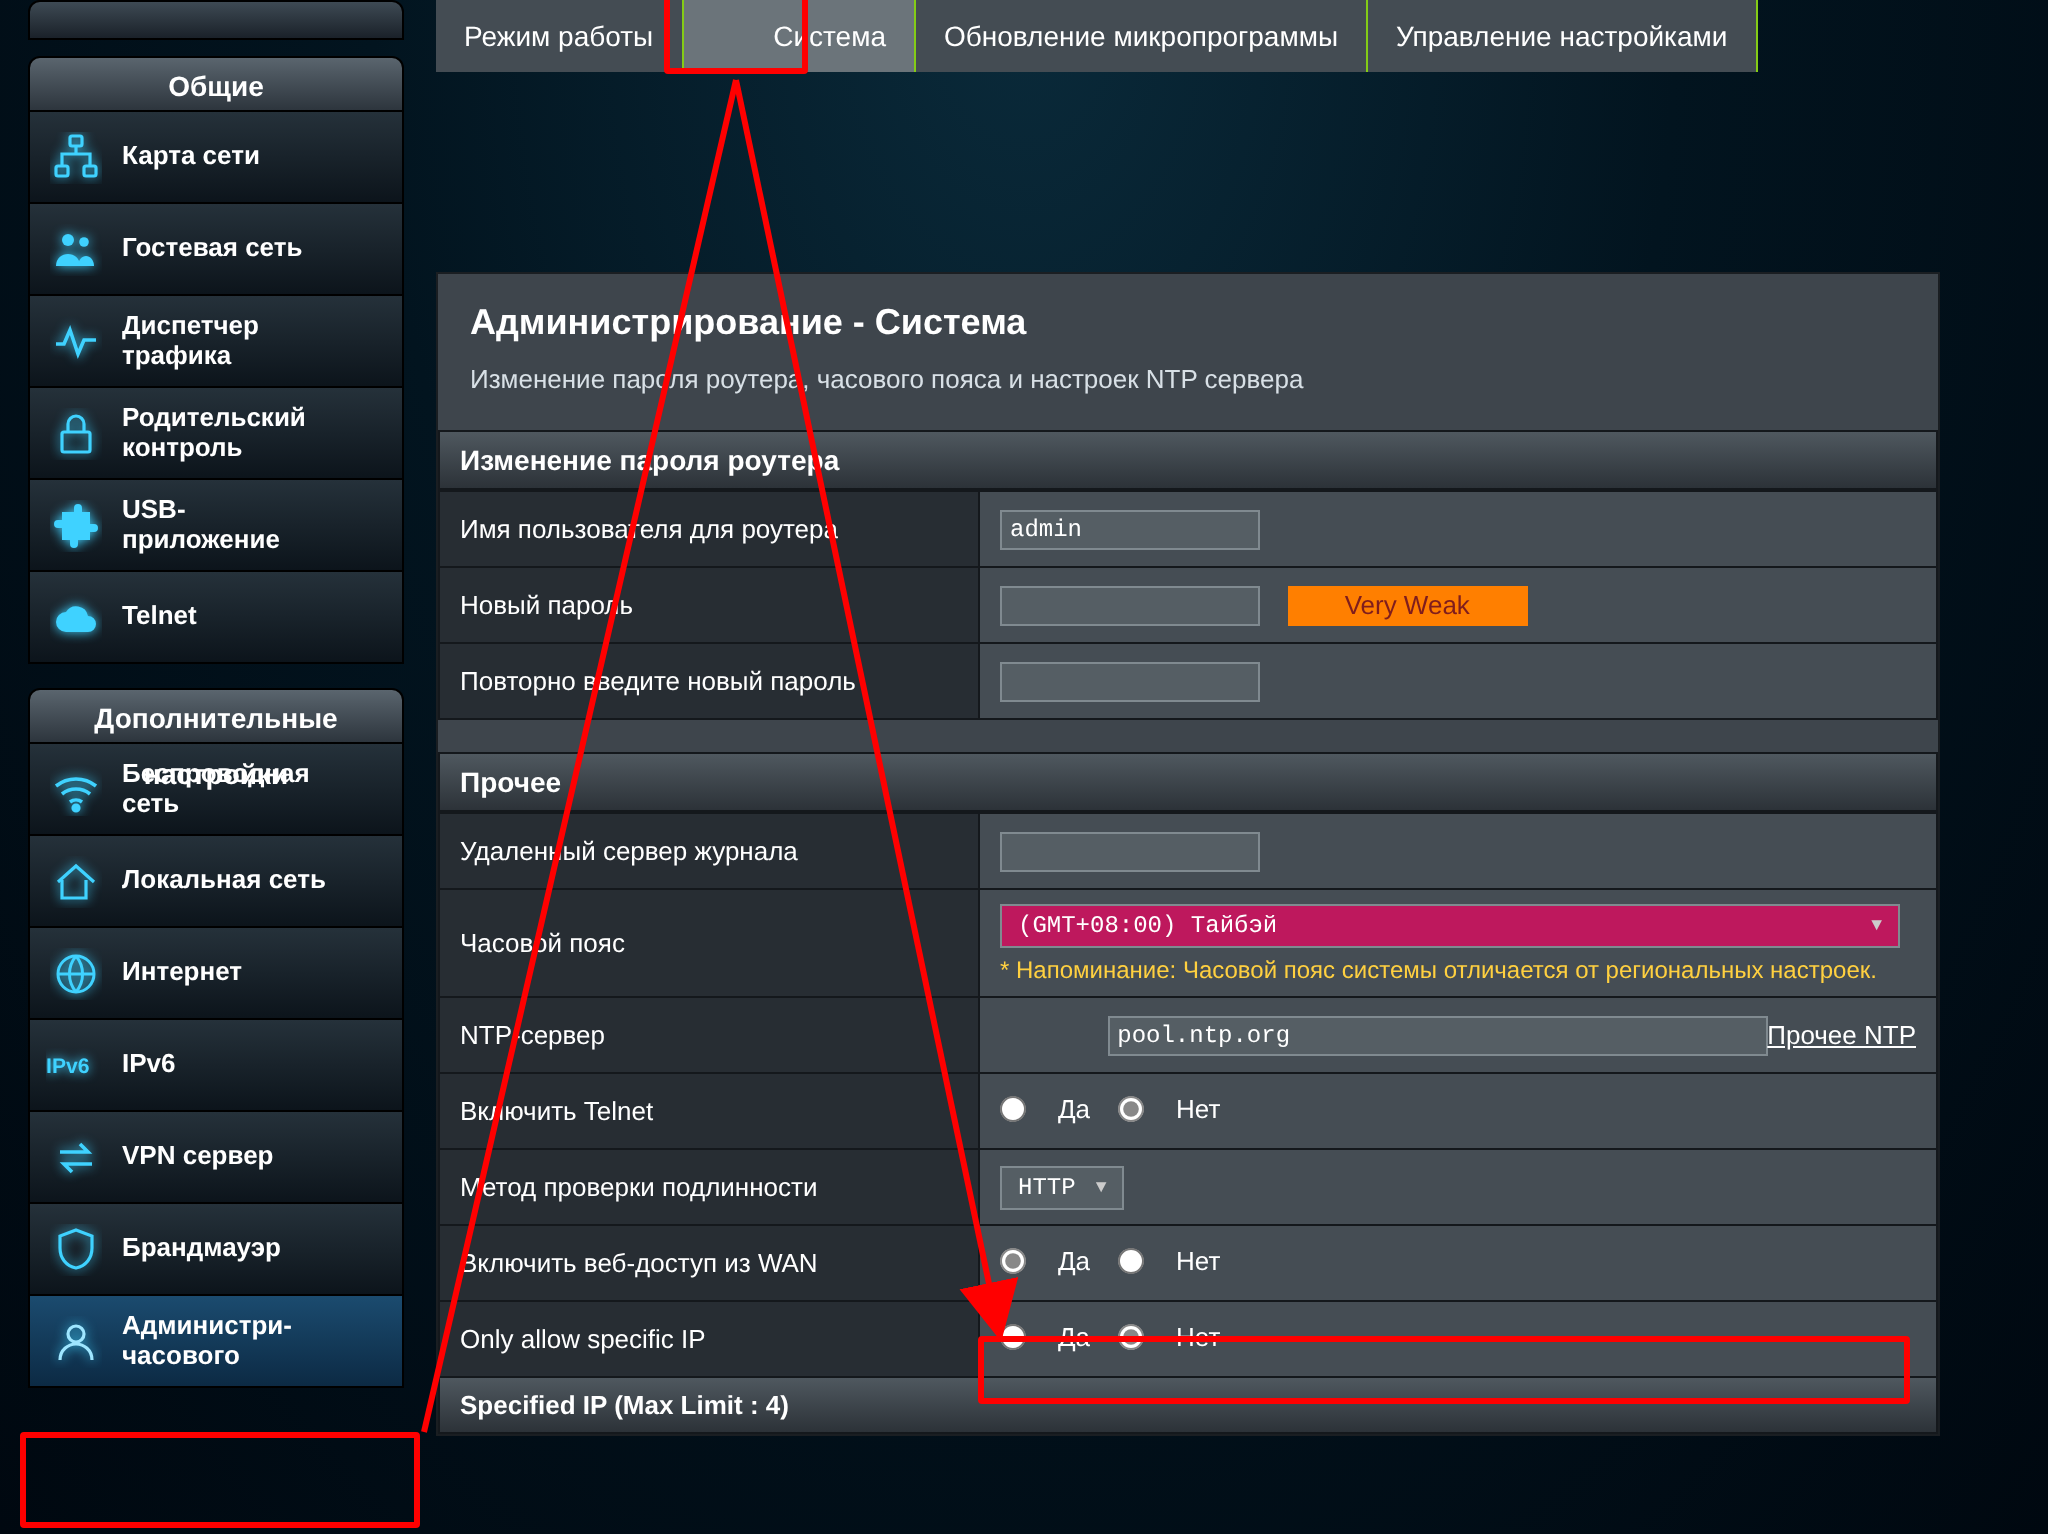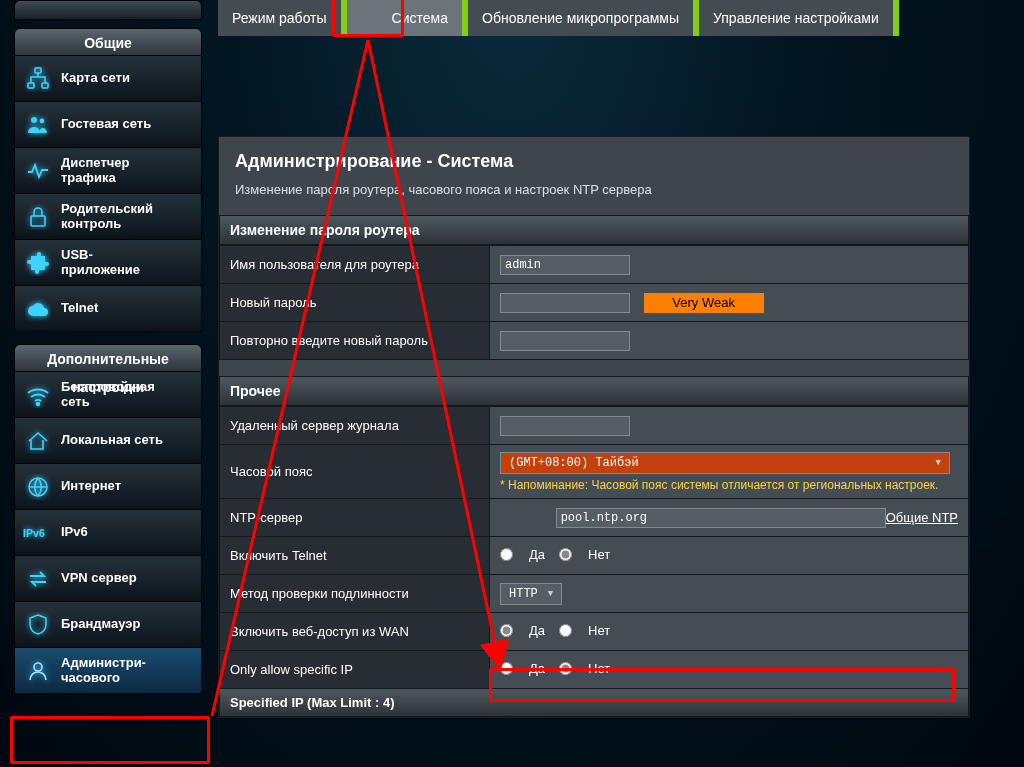--- a/index.html
+++ b/index.html
@@ -73,21 +73,21 @@
   .tabs {
     position: absolute;
     left: 218px;
     top: 0;
     display: flex;
   }
   .tab {
     padding: 10px 14px;
     color: #fff;
     font-size: 14px;
-    border-right: 6px solid #84cc16;
+    border-right: 1px solid #84cc16;
     cursor: pointer;
     background: #444c53;
   }
   .tab.active { background: #6b747a; padding-left: 45px; }
 
   
   .panel {
     position: absolute;
     left: 218px;
     top: 136px;
@@ -139,28 +139,28 @@
     font-size: 12px;
   }
   .in-narrow { width: 130px; }
   .in-wide   { width: 440px; }
   .in-port   { width: 56px; }
 
   .strength {
     display:inline-block; vertical-align: top;
     margin-left: 10px; height: 20px; line-height:20px;
     width: 120px; text-align: center;
-    background: #ff7f00; color:#000000; font-weight: normal;
+    background: #ff7f00; color:#7f1d1d; font-weight: normal;
     font-size: 13px;
   }
 
   .tz-select {
     display: flex; align-items: center; justify-content: space-between;
     width: 450px; height: 22px; padding: 0 8px;
-    background: #c2410c; border: 1px solid #808a90;
+    background: #be185d; border: 1px solid #808a90;
     font-family: "Courier New", monospace; color: #fff; font-size: 12px;
     cursor: pointer;
   }
   .tz-caret { font-size: 9px; color: #ccc; }
   .warn { color: #ffd040; font-size: 12px; margin-top: 4px; }
 
   .ntp-row { display:flex; align-items:center; justify-content:flex-end; }
   .ntp-link { color:#fff; text-decoration: underline; cursor:pointer; font-size:13px; }
 
   .auth-select {
@@ -403,21 +403,21 @@
           <span class="tz-caret">▼</span>
         </div>
         <div class="warn">* Напоминание: Часовой пояс системы отличается от региональных настроек.</div>
       </td>
     </tr>
     <tr>
       <td class="label">NTP-сервер</td>
       <td class="ctrl">
         <div class="ntp-row">
           <input class="in-wide" style="width: 330px;" type="text" value="pool.ntp.org">
-          <span class="ntp-link">Общие NTP</span>
+          <span class="ntp-link">Прочее NTP</span>
         </div>
       </td>
     </tr>
     <tr>
       <td class="label">Включить Telnet</td>
       <td class="ctrl">
         <span class="radio-pair">
           <label>
                 <input type="radio" name="telnet" style="">
                 <span>Да</span>

